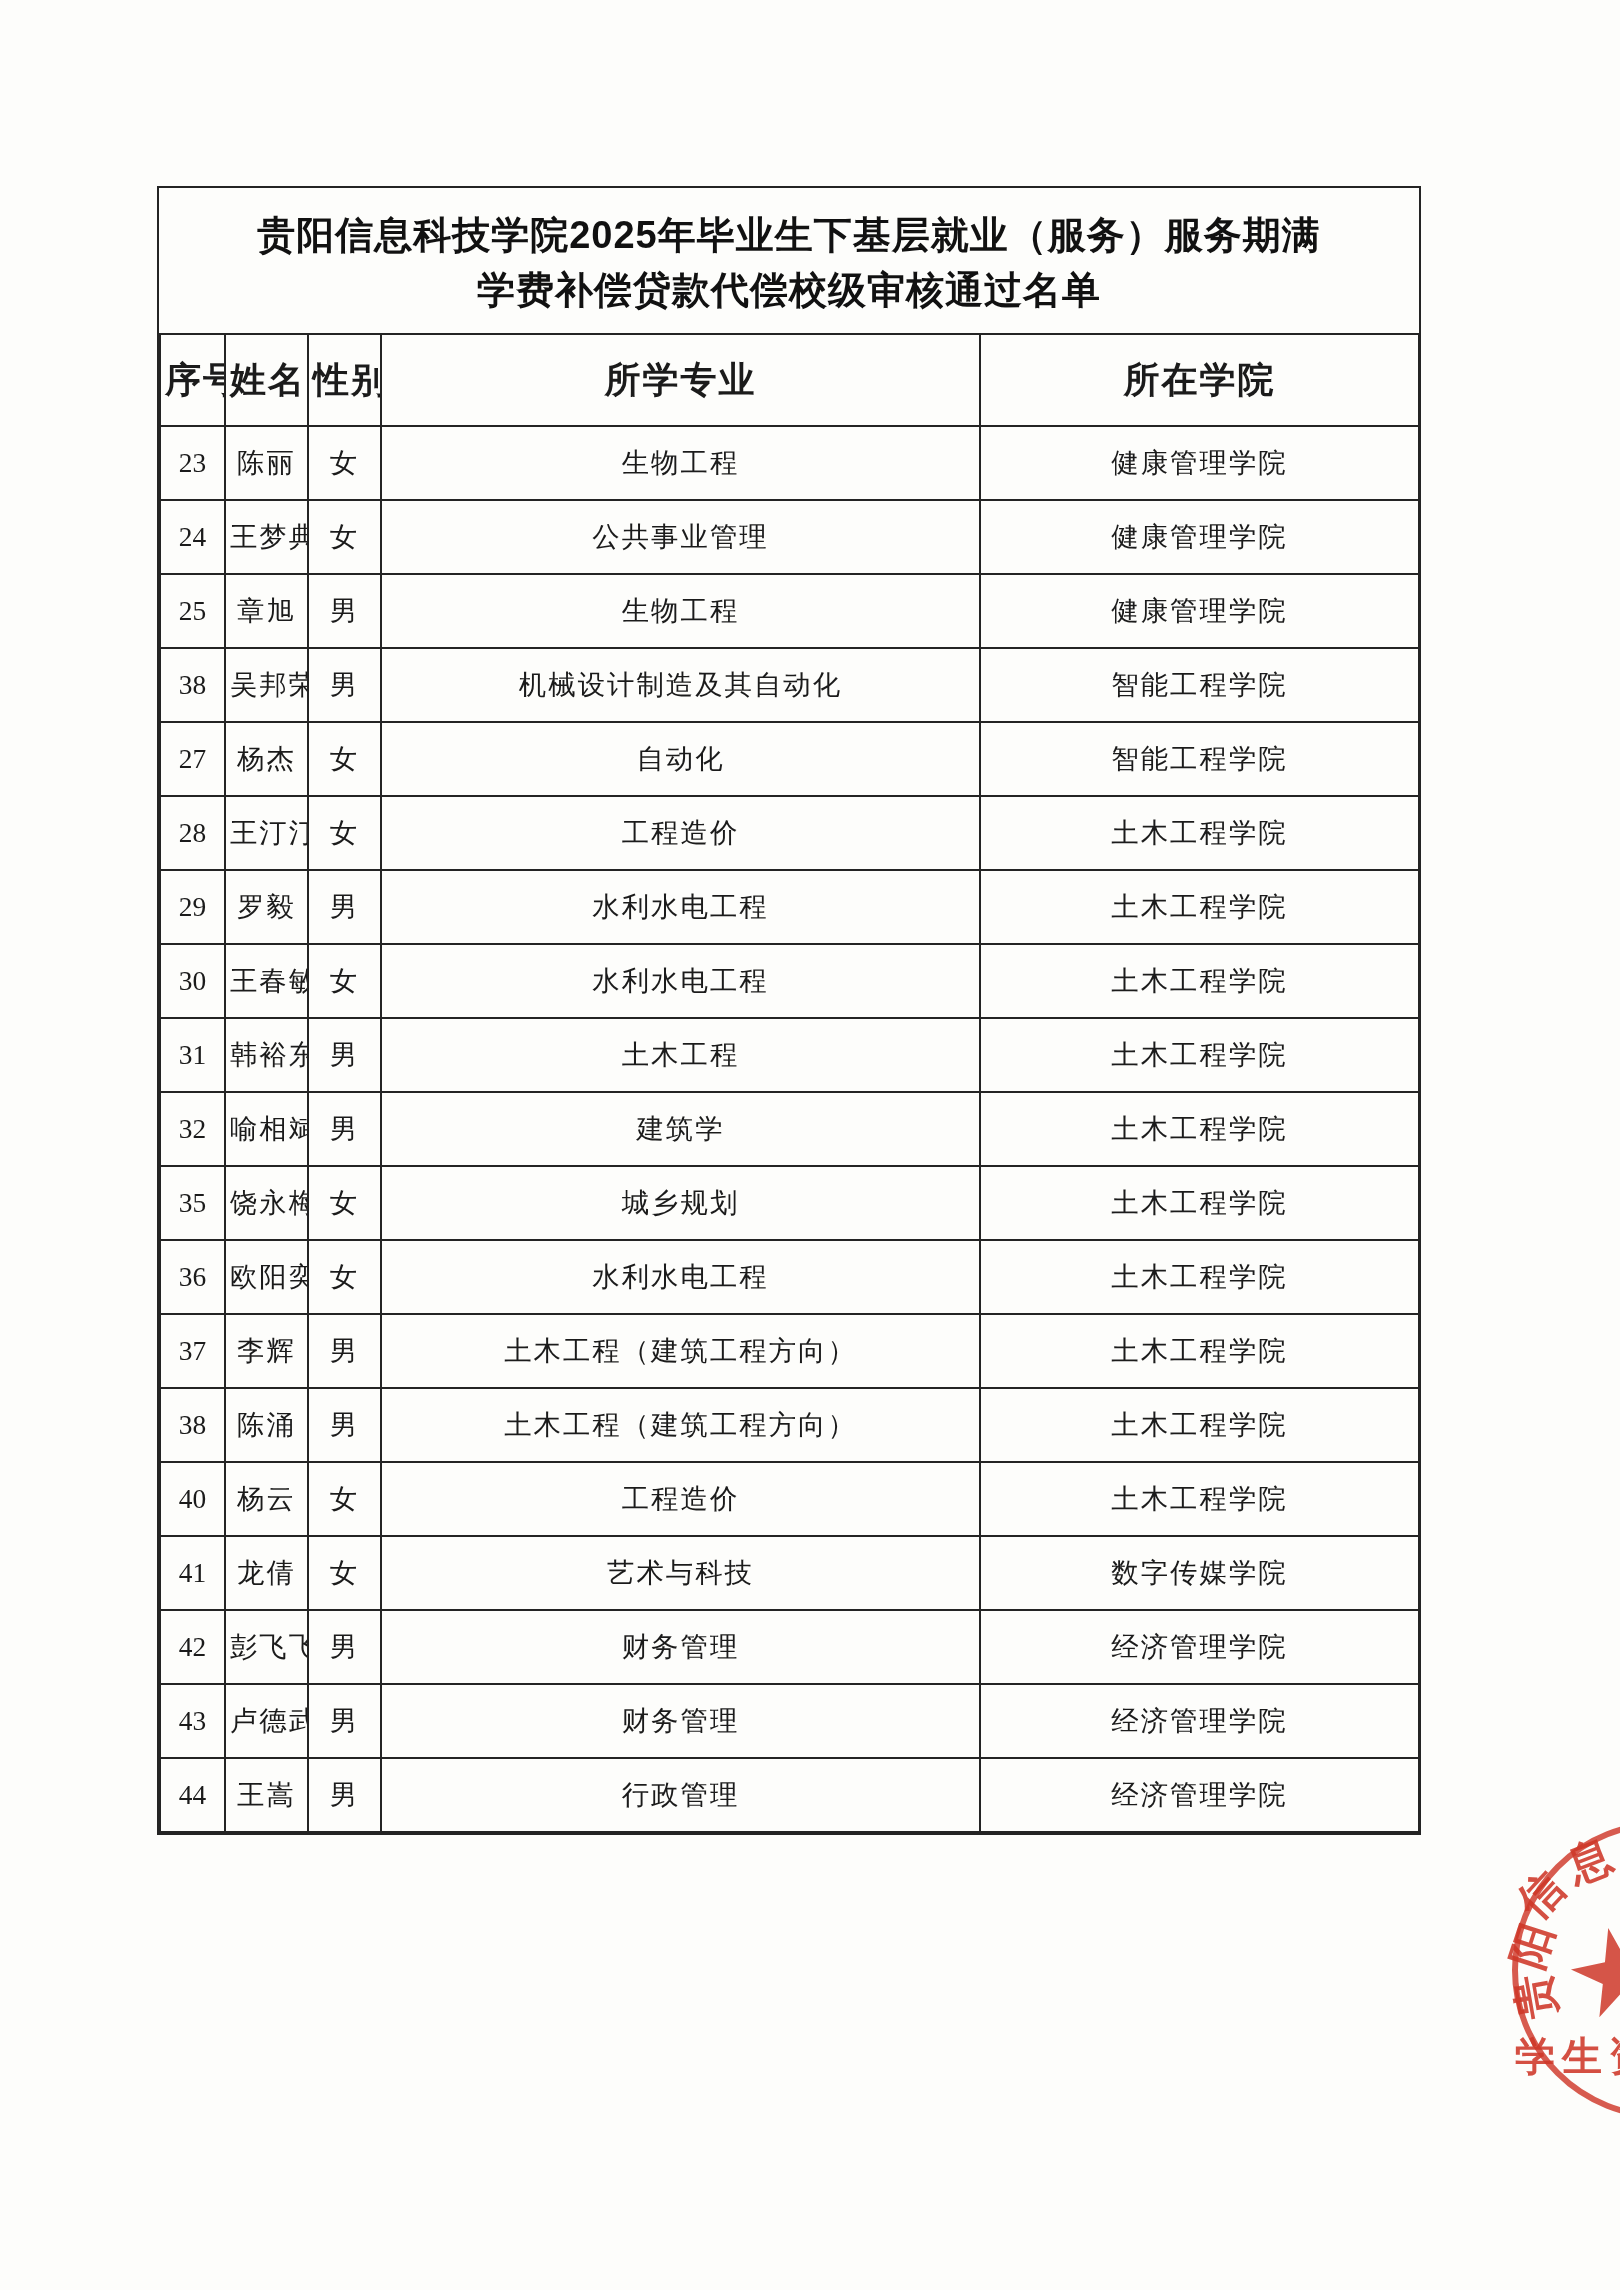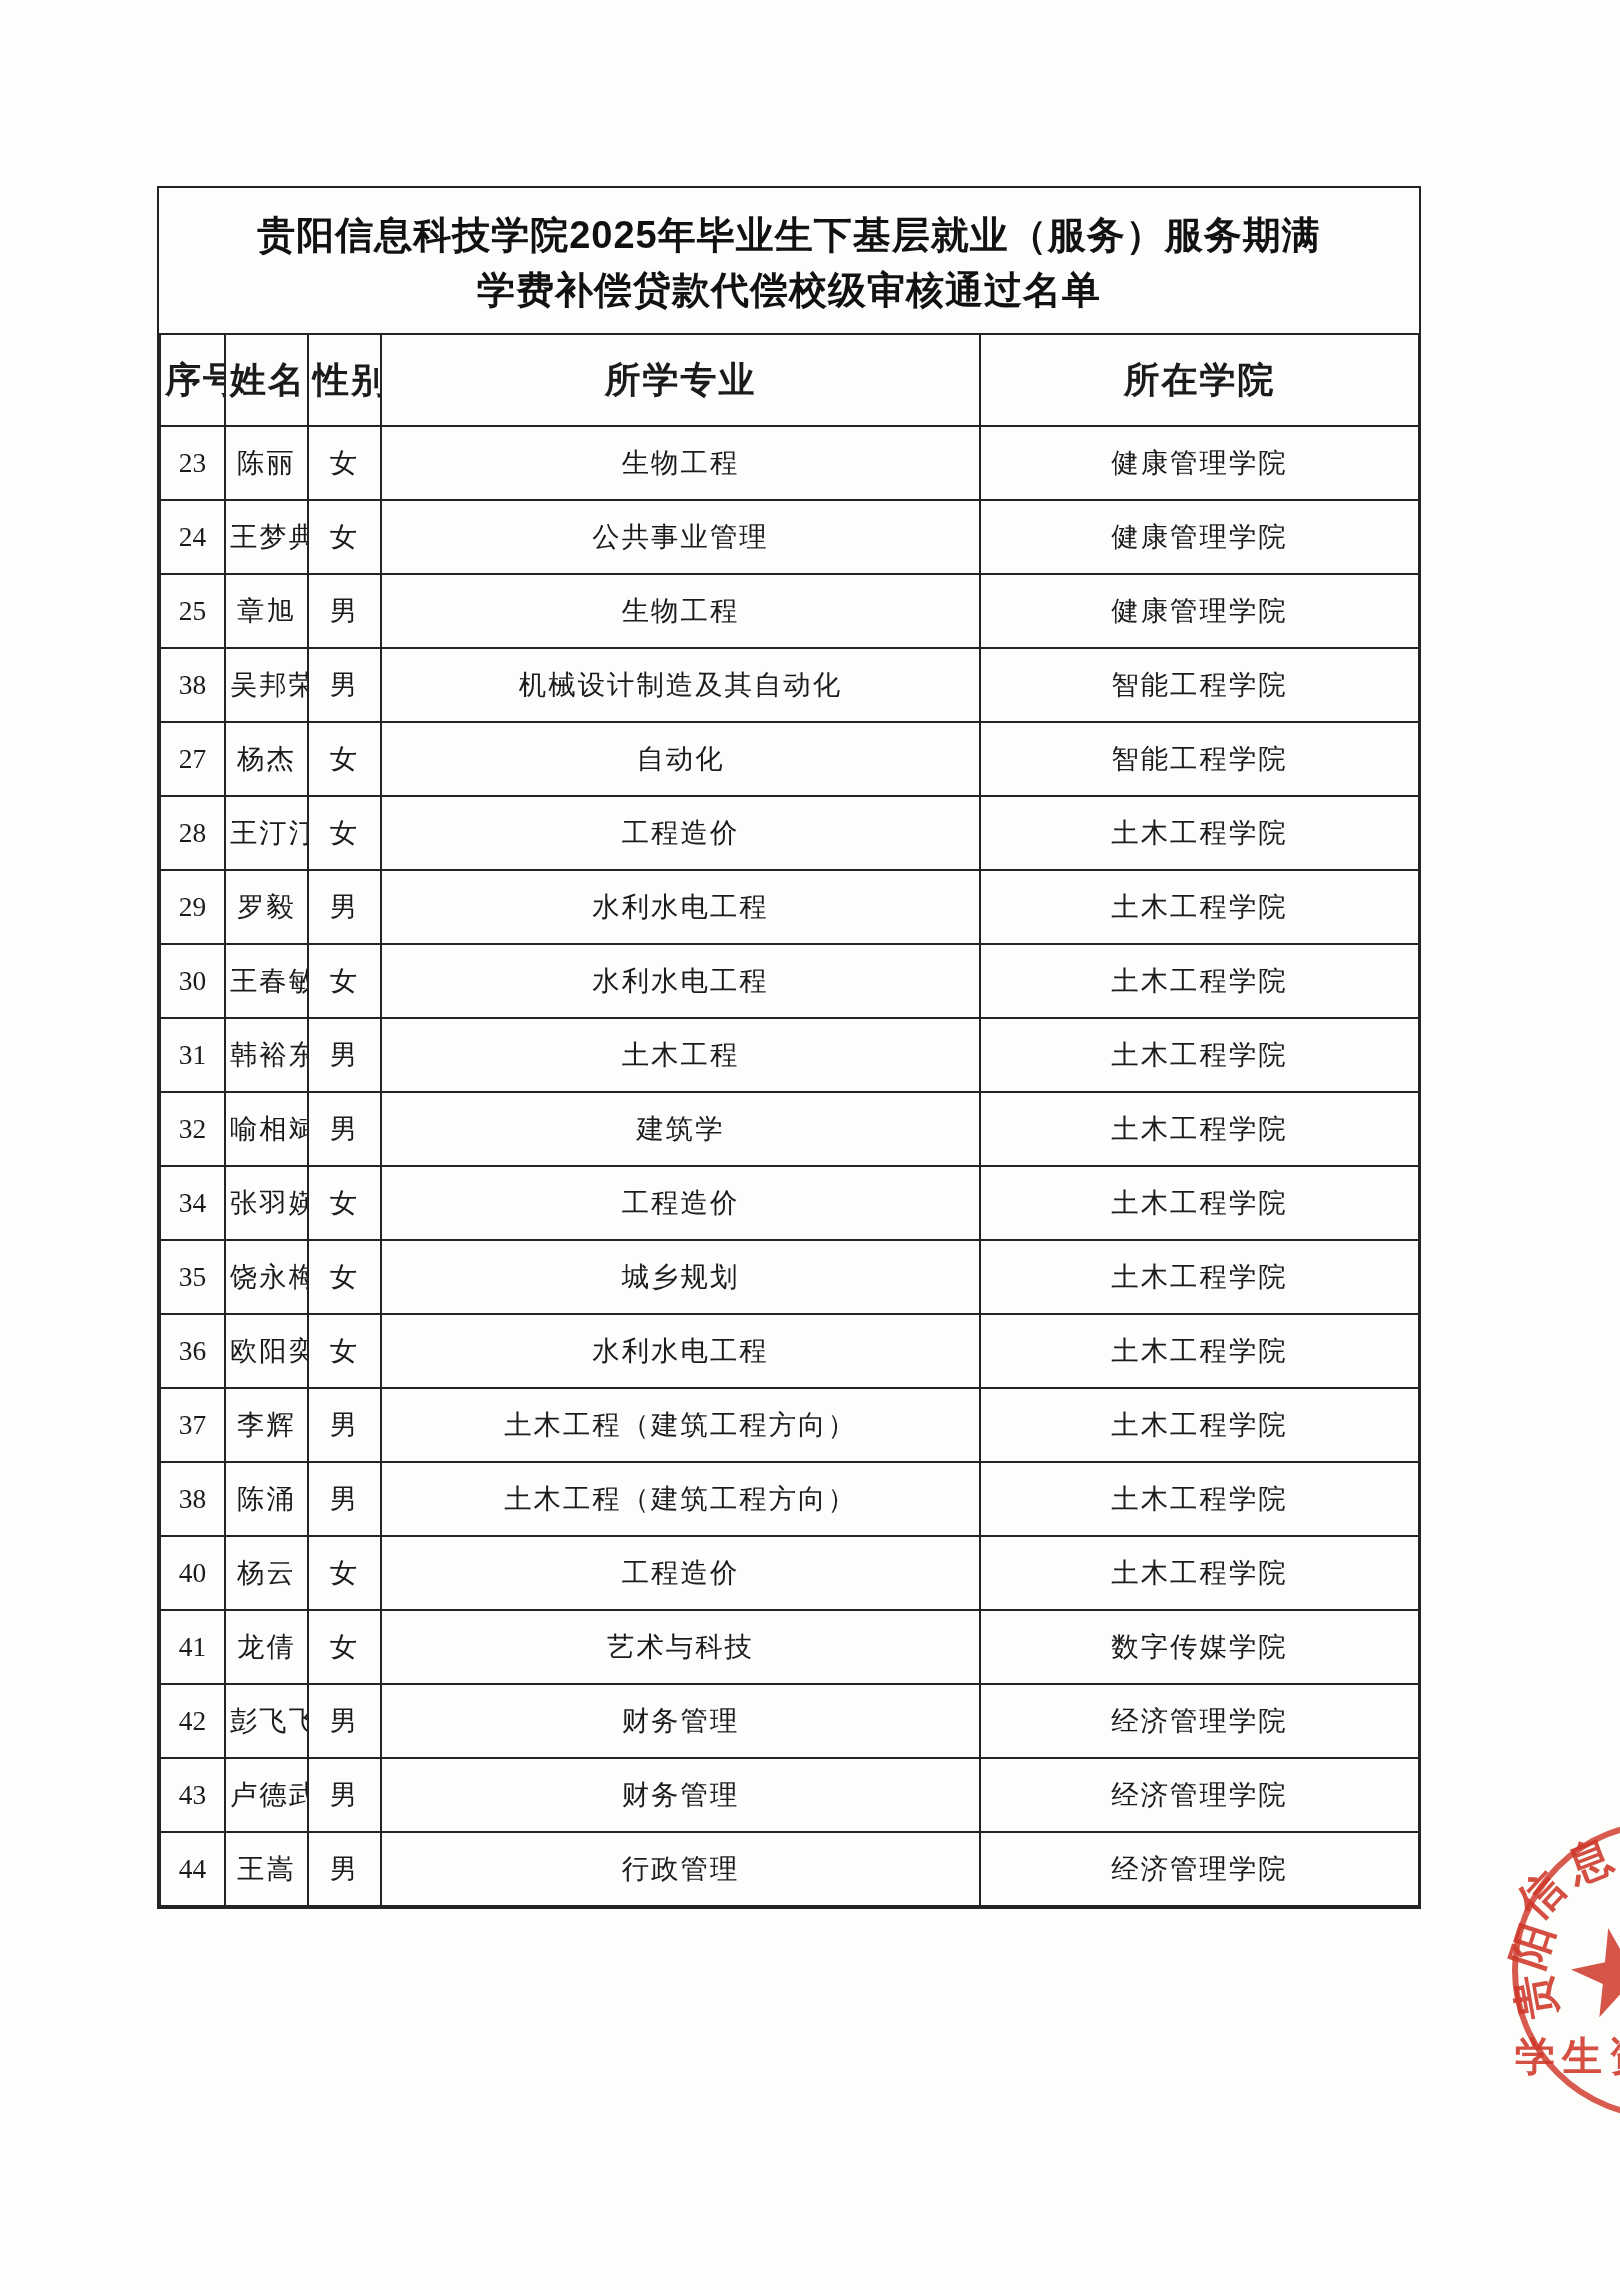--- a/index.html
+++ b/index.html
@@ -193,27 +193,20 @@
           <td class="c-college">土木工程学院</td>
         </tr>
           <tr>
           <td class="c-no">32</td>
           <td class="c-name">喻相斌</td>
           <td class="c-gender">男</td>
           <td class="c-major">建筑学</td>
           <td class="c-college">土木工程学院</td>
         </tr>
           <tr>
-          <td class="c-no">34</td>
-          <td class="c-name">张羽媖</td>
-          <td class="c-gender">女</td>
-          <td class="c-major">工程造价</td>
-          <td class="c-college">土木工程学院</td>
-        </tr>
-          <tr>
           <td class="c-no">35</td>
           <td class="c-name">饶永梅</td>
           <td class="c-gender">女</td>
           <td class="c-major">城乡规划</td>
           <td class="c-college">土木工程学院</td>
         </tr>
           <tr>
           <td class="c-no">36</td>
           <td class="c-name">欧阳奕菲</td>
           <td class="c-gender">女</td>

